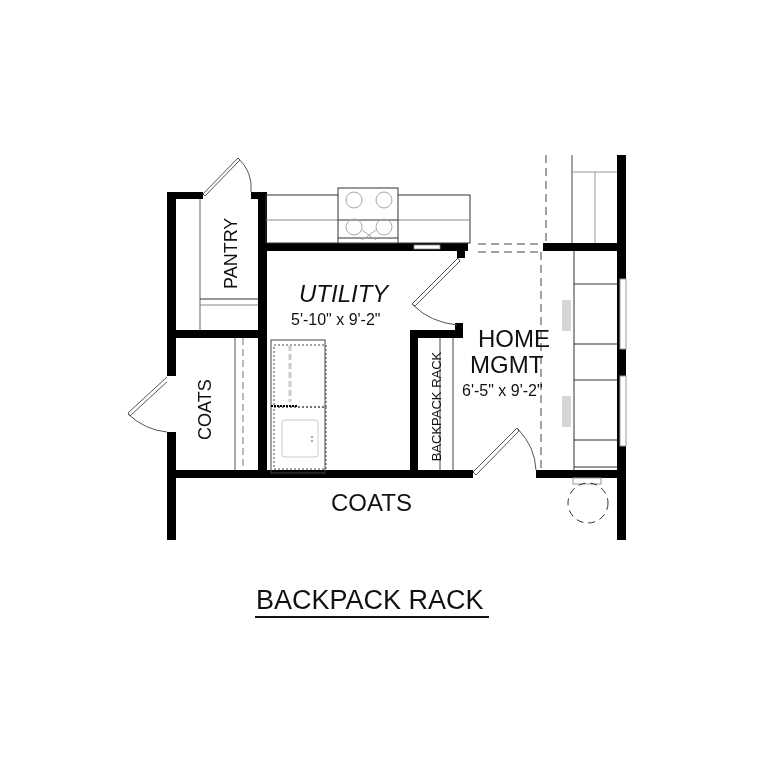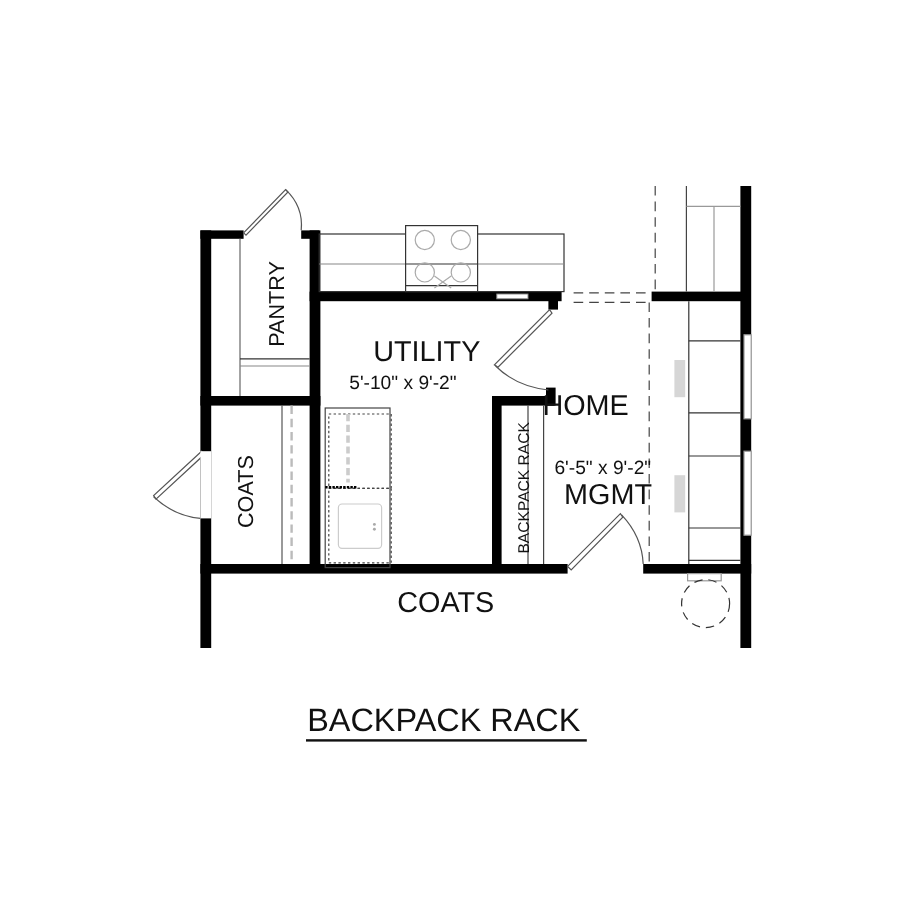--- a/index.html
+++ b/index.html
@@ -145,25 +145,25 @@
     <rect x="562" y="300" width="9" height="31"></rect>
     <rect x="562" y="396" width="9" height="31"></rect>
   </g>
 
   <g fill="none" stroke="#333" stroke-width="1">
     <rect x="573" y="478" width="28" height="6" stroke="#999"></rect>
     <circle cx="588" cy="503" r="20" stroke-dasharray="7,5"></circle>
   </g>
 </svg>
 
-<div class="lbl" style="left:311px; top:282px; font-size:24px;">UTILITY</div>
+<div class="lbl" style="left:299px; top:282px; font-size:24px;font-style:italic;">UTILITY</div>
 <div class="lbl" style="left:291px; top:312px; font-size:16px;">5'-10" x 9'-2"</div>
 
-<div class="lbl" style="left:452px; top:327px; font-size:24px;">HOME</div>
-<div class="lbl" style="left:470px; top:353px; font-size:24px;margin-top:48px;">MGMT</div>
+<div class="lbl" style="left:478px; top:327px; font-size:24px;">HOME</div>
+<div class="lbl" style="left:470px; top:353px; font-size:24px;">MGMT</div>
 <div class="lbl" style="left:462px; top:383px; font-size:16px;">6'-5" x 9'-2"</div>
 
 <div class="lbl vert" style="left:196px; top:245px; font-size:18px; width:70px; text-align:center;">PANTRY</div>
 <div class="lbl vert" style="left:175px; top:401px; font-size:18px; width:60px; text-align:center;">COATS</div>
 <div class="lbl vert" style="left:376px; top:400px; font-size:13px; width:120px; text-align:center;">BACKPACK RACK</div>
 
 <div class="lbl" style="left:331px; top:491px; font-size:24px;">COATS</div>
 
 <div class="title">BACKPACK RACK</div>
 <div class="title-underline"></div>

